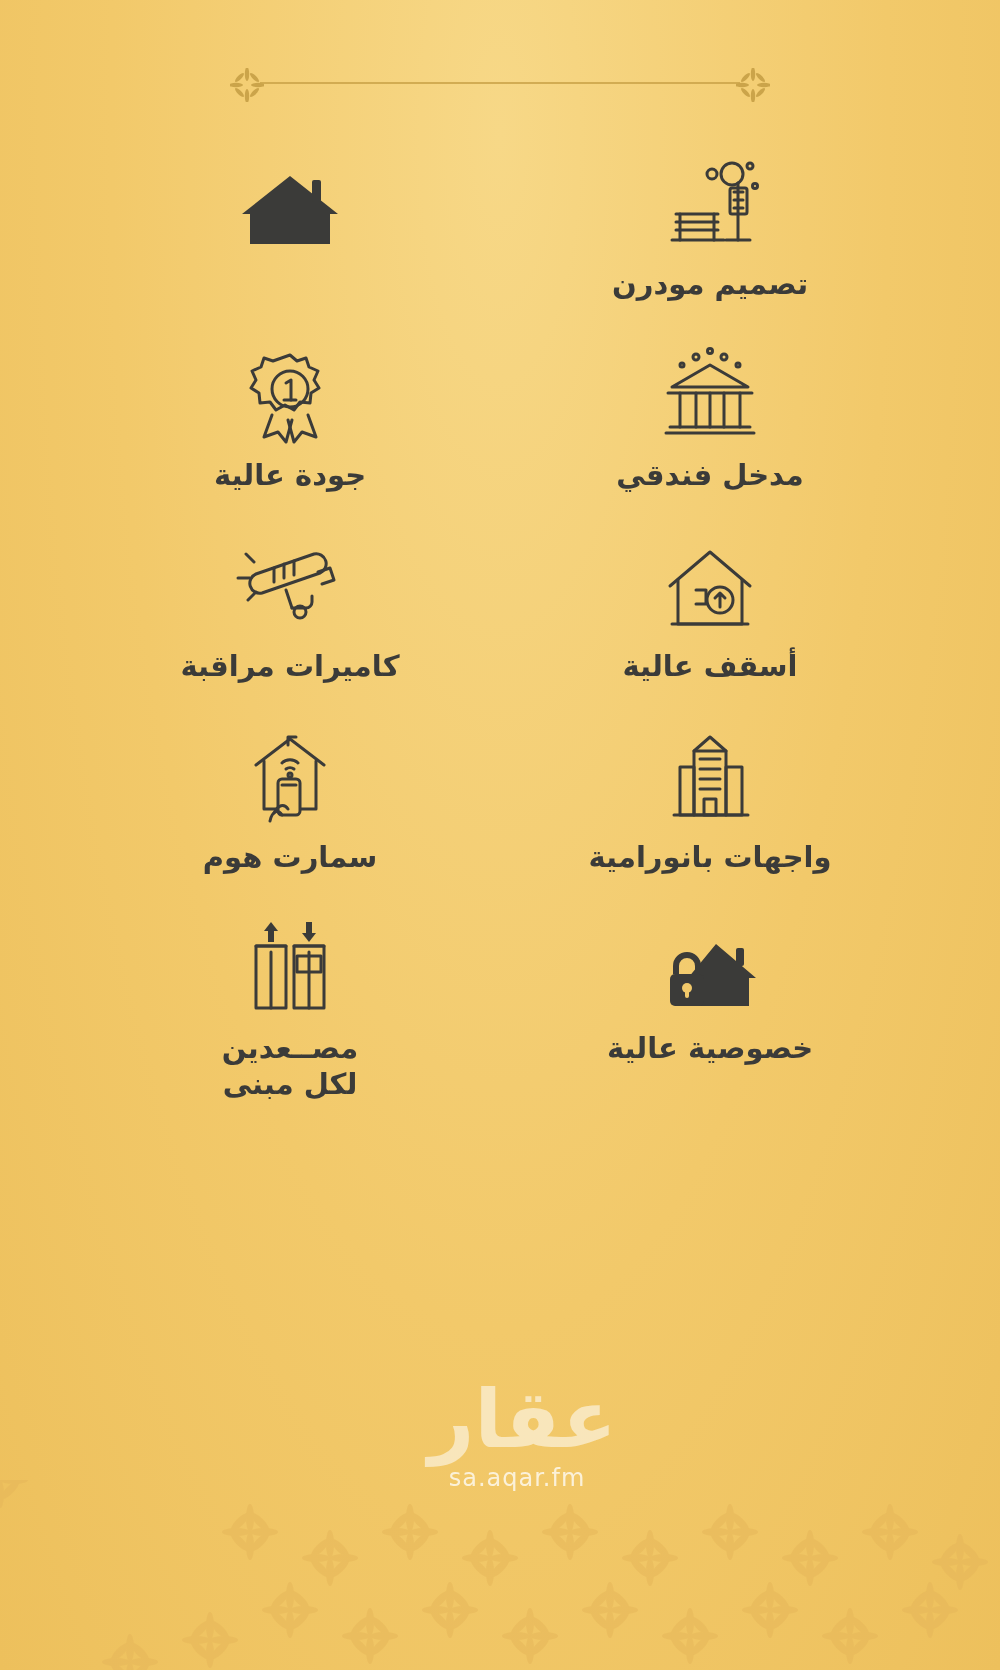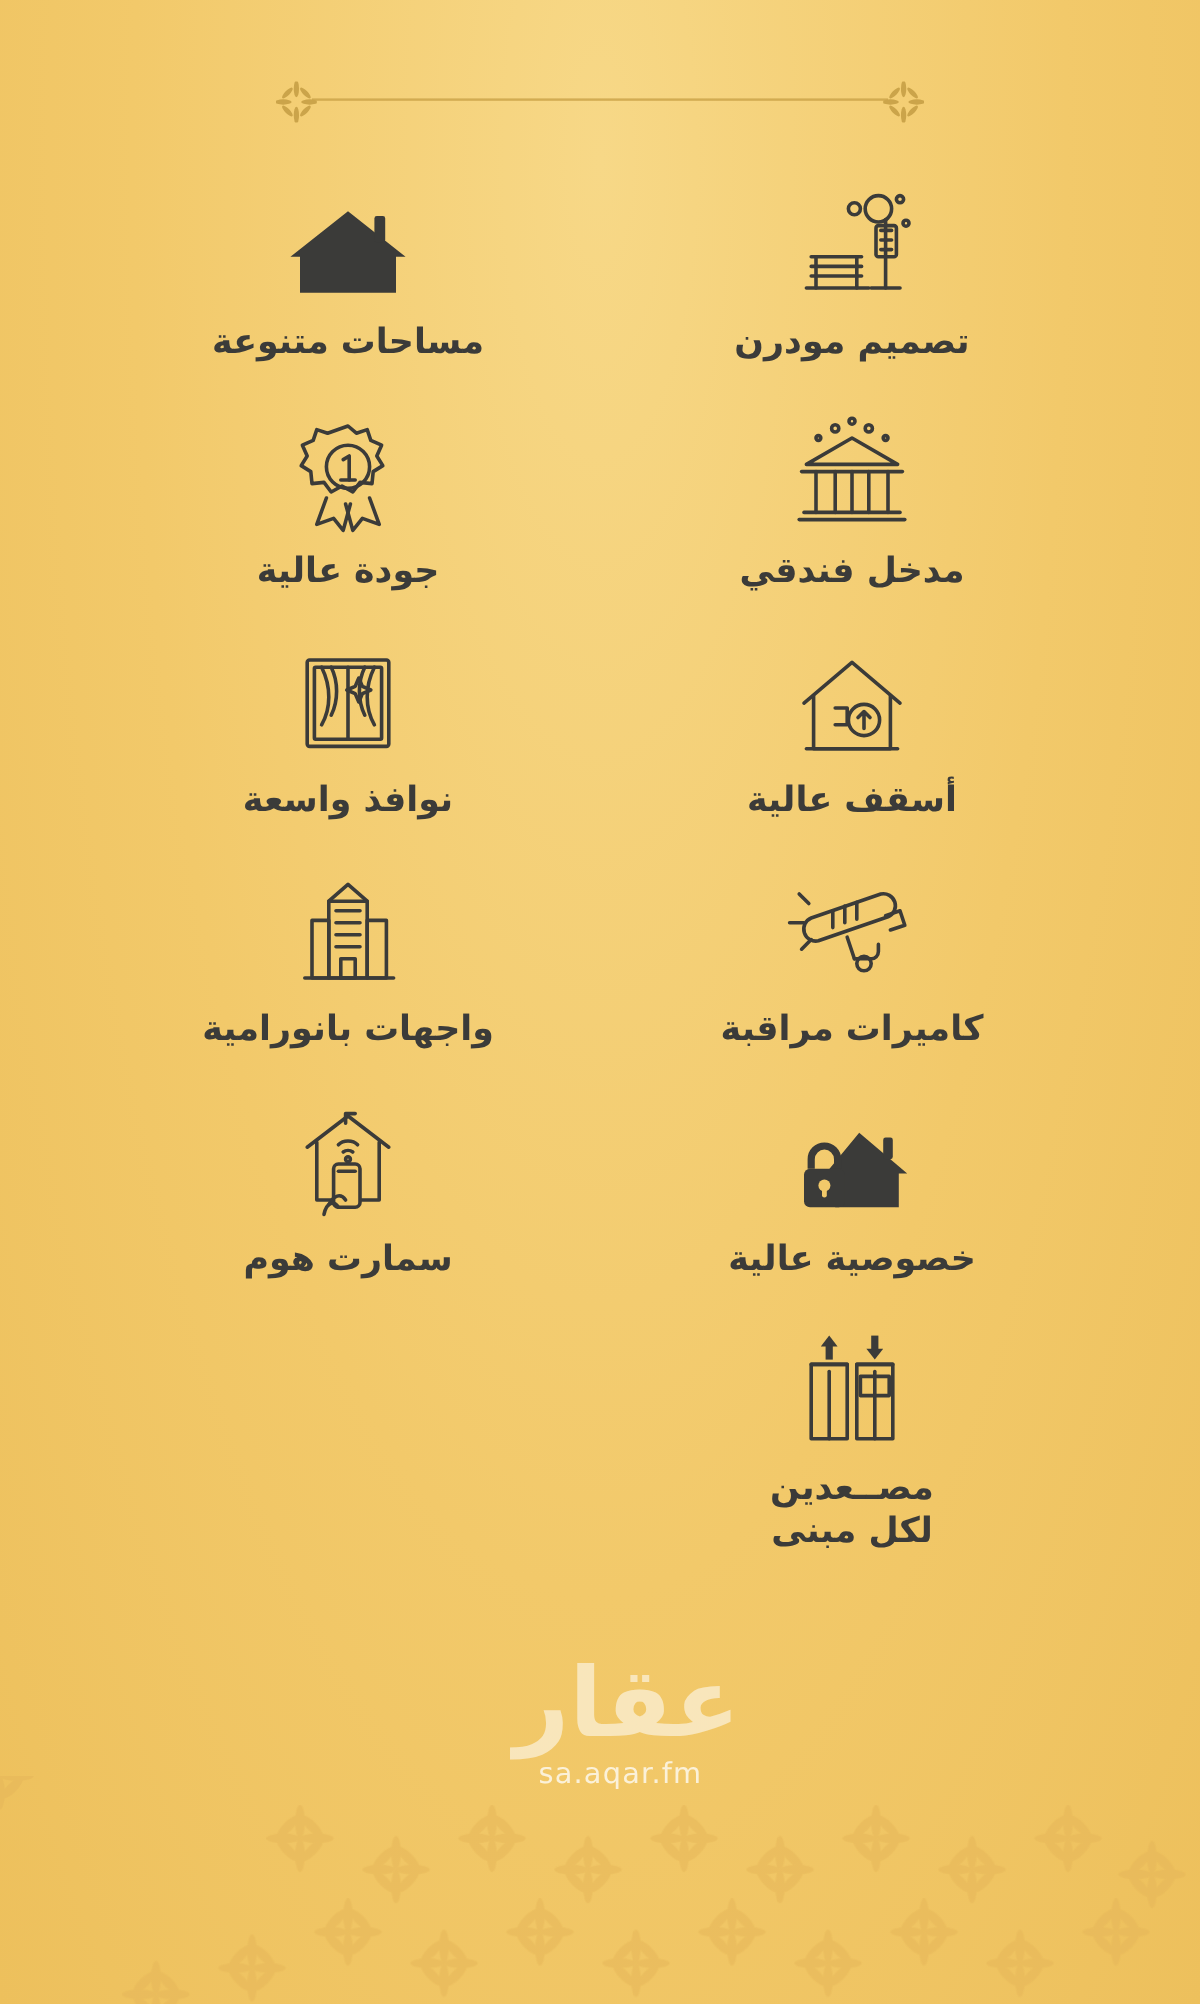--- a/index.html
+++ b/index.html
@@ -199,21 +199,20 @@
       <span class="icon">
         <svg viewBox="0 0 120 104" width="120" height="104">
           <g fill="#3b3b39">
             <path d="M60 24 L108 62 L100 62 L100 92 L20 92 L20 62 L12 62 Z"></path>
             <rect x="82" y="28" width="9" height="22" rx="2"></rect>
           </g>
           <path d="M60 24 L108 62" stroke="#f2c96a" stroke-width="0"></path>
           <path d="M48 58 h24 v34 h-24 z" fill="#f2c96a" opacity="0"></path>
         </svg>
       </span>
-      <span class="label">مساحات متنوعة</span>
     </div>
 
     <div class="feature">
       <span class="icon">
         <svg viewBox="0 0 120 104" width="120" height="104" fill="none" stroke="#3b3b39" stroke-width="3" stroke-linecap="round" stroke-linejoin="round">
           <path d="M22 44 L60 22 L98 44 Z"></path>
           <path d="M18 50 h84"></path>
           <path d="M30 50 v34 M46 50 v34 M60 50 v34 M74 50 v34 M90 50 v34"></path>
           <path d="M16 90 h88"></path>
           <path d="M20 84 h80"></path>
@@ -248,35 +247,20 @@
           <path d="M28 46 V90 H92 V46"></path>
           <path d="M22 90 h76"></path>
           <path d="M46 56 h10 v14 h-10"></path>
           <circle cx="70" cy="66" r="13"></circle>
           <path d="M70 73 V59 M65 64 l5 -5 5 5"></path>
         </svg>
       </span>
       <span class="label">أسقف عالية</span>
     </div>
 
-    <div class="feature">
-      <span class="icon">
-        <svg viewBox="0 0 120 104" width="120" height="104" fill="none" stroke="#3b3b39" stroke-width="3" stroke-linecap="round" stroke-linejoin="round">
-          <rect x="26" y="16" width="68" height="72" rx="2"></rect>
-          <rect x="32" y="22" width="56" height="60" rx="1"></rect>
-          <path d="M60 22 v60"></path>
-          <path d="M38 22 c8 16 8 34 0 48"></path>
-          <path d="M46 22 c6 12 6 28 0 40"></path>
-          <path d="M82 22 c-8 16 -8 34 0 48"></path>
-          <path d="M74 22 c-6 12 -6 28 0 40"></path>
-          <path d="M66 38 l3 -7 3 7 7 3 -7 3 -3 7 -3 -7 -7 -3 z"></path>
-        </svg>
-      </span>
-      <span class="label">نوافذ واسعة</span>
-    </div>
 
     <div class="feature">
       <span class="icon">
         <svg viewBox="0 0 120 104" width="120" height="104" fill="none" stroke="#3b3b39" stroke-width="3" stroke-linecap="round" stroke-linejoin="round">
           <path d="M26 40 L84 20 a10 10 0 0 1 6 19 L32 59 a10 10 0 0 1 -6 -19 Z"></path>
           <path d="M44 34 v14 M54 30 v14 M64 27 v14"></path>
           <path d="M88 38 l12 -4 4 12 -12 4"></path>
           <path d="M56 56 l6 18"></path>
           <path d="M62 74 h14 a6 6 0 0 0 6 -6 v-6"></path>
           <circle cx="70" cy="78" r="6"></circle>
@@ -292,54 +276,54 @@
           <path d="M44 26 L60 12 L76 26"></path>
           <path d="M44 26 V90 H76 V26 Z"></path>
           <path d="M30 42 H44 V90 H30 Z"></path>
           <path d="M76 42 H92 V90 H76 Z"></path>
           <path d="M50 34 h20 M50 44 h20 M50 54 h20 M50 64 h20"></path>
           <path d="M24 90 h74"></path>
           <path d="M54 74 h12 v16 h-12 z"></path>
         </svg>
       </span>
       <span class="label">واجهات بانورامية</span>
-    </div>
-
-    <div class="feature">
-      <span class="icon">
-        <svg viewBox="0 0 120 104" width="120" height="104">
-          <g fill="#3b3b39">
-            <path d="M66 28 L106 62 L99 62 L99 90 L46 90 L46 62 L38 62 Z"></path>
-            <rect x="86" y="32" width="8" height="18" rx="2"></rect>
-            <rect x="20" y="58" width="34" height="32" rx="5"></rect>
-          </g>
-          <path d="M26 58 v-8 a11 11 0 0 1 22 0 v8" fill="none" stroke="#3b3b39" stroke-width="6"></path>
-          <circle cx="37" cy="72" r="5" fill="#f2c96a"></circle>
-          <rect x="35" y="73" width="4" height="9" rx="2" fill="#f2c96a"></rect>
-        </svg>
-      </span>
-      <span class="label">خصوصية عالية</span>
     </div>
 
     <div class="feature">
       <span class="icon">
         <svg viewBox="0 0 120 104" width="120" height="104" fill="none" stroke="#3b3b39" stroke-width="3" stroke-linecap="round" stroke-linejoin="round">
           <path d="M26 40 L60 14 L94 40"></path>
           <path d="M34 36 V84 H86 V36"></path>
           <path d="M58 20 v-8 h8"></path>
           <path d="M52 38 a10 8 0 0 1 16 0"></path>
           <path d="M56 44 a6 5 0 0 1 8 0"></path>
           <circle cx="60" cy="50" r="2"></circle>
           <rect x="48" y="54" width="22" height="36" rx="4" fill="#f2c96a"></rect>
           <path d="M52 60 h14"></path>
           <path d="M44 88 c4 -8 10 -10 14 -4"></path>
           <path d="M40 96 c2 -10 8 -12 12 -6"></path>
         </svg>
       </span>
       <span class="label">سمارت هوم</span>
+    </div>
+
+    <div class="feature">
+      <span class="icon">
+        <svg viewBox="0 0 120 104" width="120" height="104">
+          <g fill="#3b3b39">
+            <path d="M66 28 L106 62 L99 62 L99 90 L46 90 L46 62 L38 62 Z"></path>
+            <rect x="86" y="32" width="8" height="18" rx="2"></rect>
+            <rect x="20" y="58" width="34" height="32" rx="5"></rect>
+          </g>
+          <path d="M26 58 v-8 a11 11 0 0 1 22 0 v8" fill="none" stroke="#3b3b39" stroke-width="6"></path>
+          <circle cx="37" cy="72" r="5" fill="#f2c96a"></circle>
+          <rect x="35" y="73" width="4" height="9" rx="2" fill="#f2c96a"></rect>
+        </svg>
+      </span>
+      <span class="label">خصوصية عالية</span>
     </div>
 
 
     <div class="feature">
       <span class="icon">
         <svg viewBox="0 0 120 104" width="120" height="104" fill="none" stroke="#3b3b39" stroke-width="3" stroke-linecap="round" stroke-linejoin="round">
           <rect x="26" y="30" width="30" height="62"></rect>
           <rect x="64" y="30" width="30" height="62"></rect>
           <path d="M26 30 h30 M64 30 h30"></path>
           <path d="M41 36 v56"></path>

